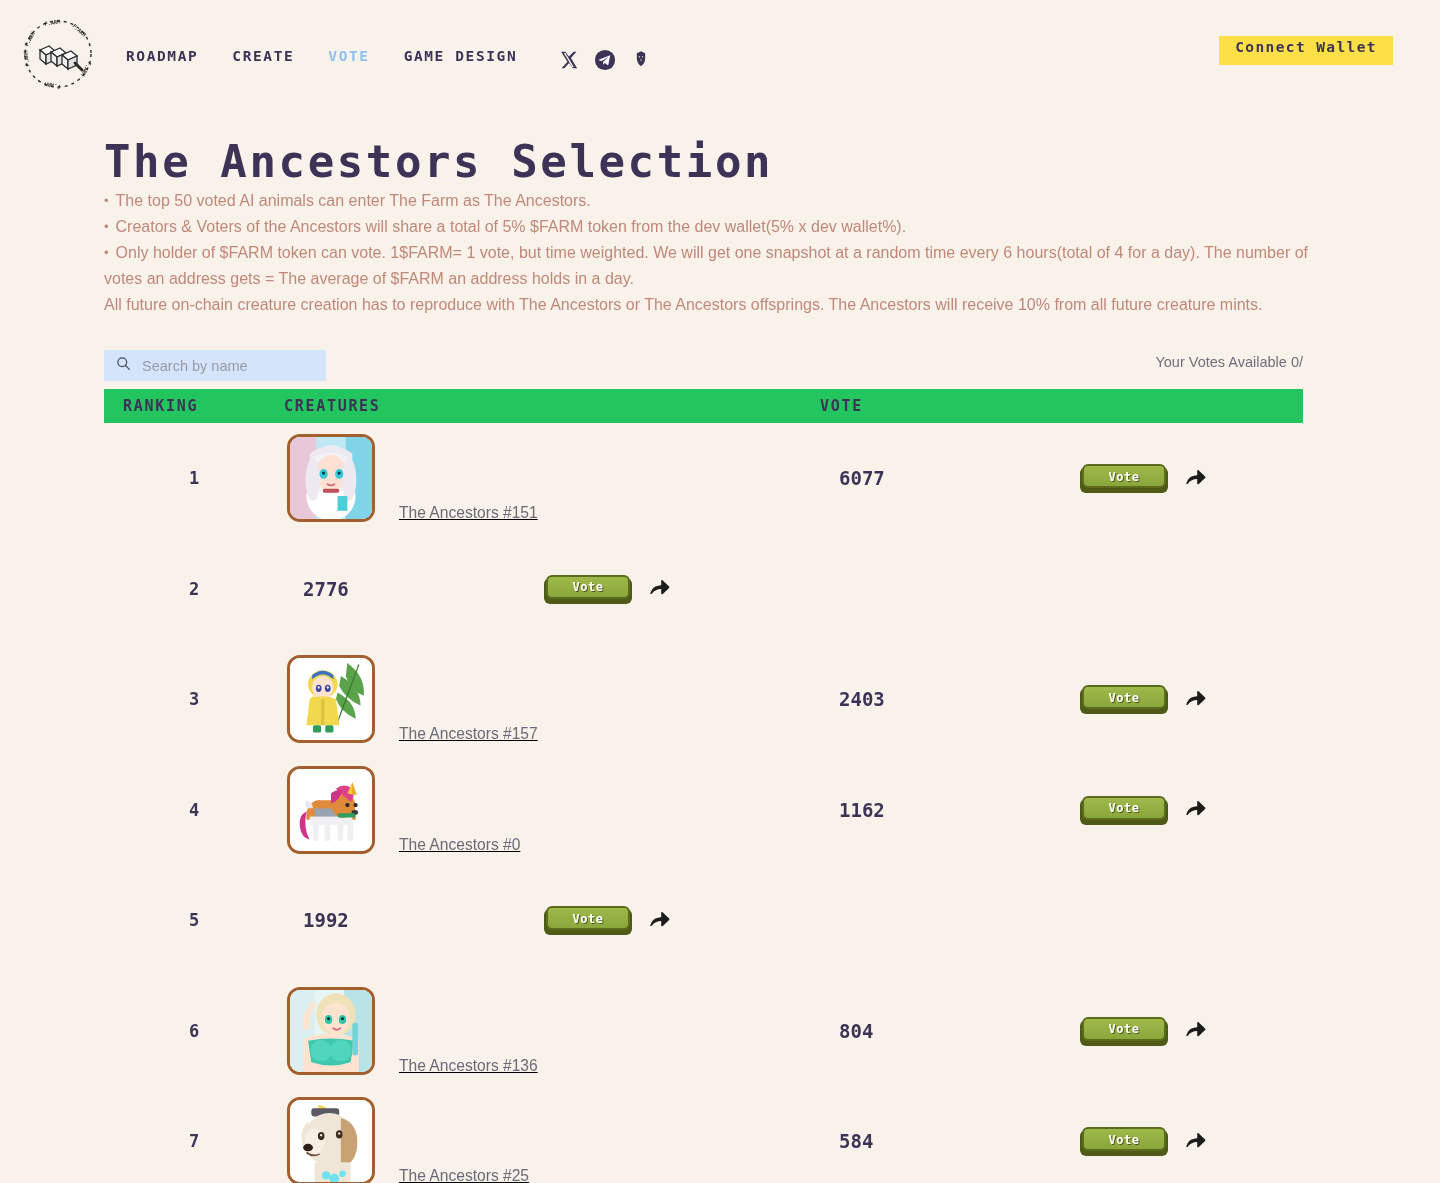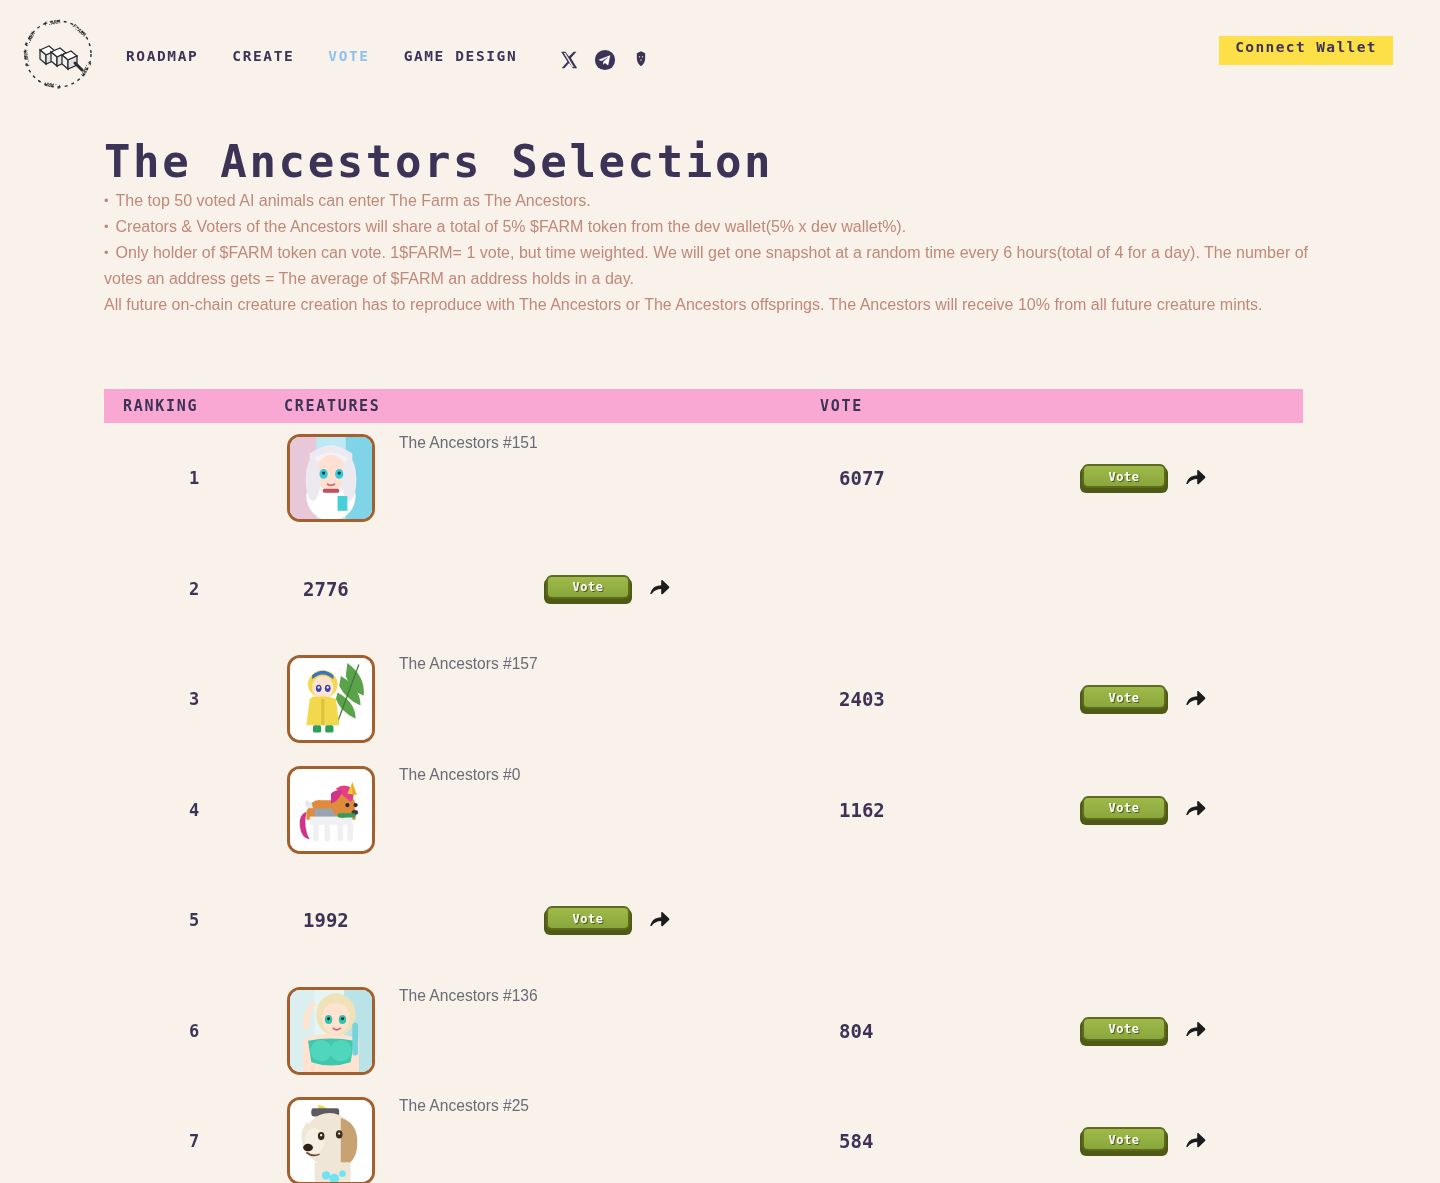--- a/index.html
+++ b/index.html
@@ -95,40 +95,40 @@
   .search-input::placeholder { color: #9a9aa5; }
   .votes-available {
     position: absolute; right: 0; top: 4px;
     font-size: 14.5px; color: #6f6f7d;
   }
 
   
   .table { position: absolute; left: 104px; top: 389px; width: 1199px; }
   .thead {
     display: flex; align-items: center;
-    background: #f9a8d4; height: 34px;
+    background: #22c55e; height: 34px;
   }
   .th {
     font-family: "DejaVu Sans Mono", monospace;
     font-size: 15px; font-weight: bold; letter-spacing: 1.7px;
     color: #3d3357;
   }
   .col-rank  { width: 180px; padding-left: 19px; }
   .col-crea  { width: 536px; padding-left: 0px; }
   .col-vote  { width: 260px; padding-left: 0px; }
   .col-act   { width: 223px; }
 
   .row { display: flex; align-items: center; height: 110.5px; }
   .cell-rank {
     width: 180px; text-align: center;
     font-family: "DejaVu Sans Mono", monospace;
     font-size: 17px; font-weight: bold;
     color: #3d3357;
   }
-  .cell-crea { width: 536px; display: flex; align-items: flex-start; }
+  .cell-crea { width: 536px; display: flex; align-items: flex-end; text-decoration: underline; }
   .thumb {
     width: 88px; height: 88px; flex: 0 0 auto;
     border: 3px solid #a35f2d; border-radius: 13px;
     overflow: hidden; background: #fff;
     margin-left: 3px;
   }
   .thumb svg { display: block; width: 100%; height: 100%; }
   .crea-name {
     margin-left: 24px;
     font-size: 15.6px; color: #6a6a78;
@@ -243,20 +243,32 @@
 
   <h1 class="title">The Ancestors Selection</h1>
 
   <div class="blurb">
     <p class="bullet">The top 50 voted AI animals can enter The Farm as The Ancestors.</p>
     <p class="bullet">Creators &amp; Voters of the Ancestors will share a total of 5% $FARM token from the dev wallet(5% x dev wallet%).</p>
     <p class="bullet">Only holder of $FARM token can vote. 1$FARM= 1 vote, but time weighted. We will get one snapshot at a random time every 6 hours(total of 4 for a day). The number of votes an address gets = The average of $FARM an address holds in a day.</p>
     <p>All future on-chain creature creation has to reproduce with The Ancestors or The Ancestors offsprings. The Ancestors will receive 10% from all future creature mints.</p>
   </div>
 
+  <div class="search-row">
+    <div class="search-box">
+      <span>
+        <svg viewBox="0 0 18 18" width="15" height="15" aria-hidden="true">
+          <circle cx="7.5" cy="7.5" r="5.3" fill="none" stroke="#4a4a58" stroke-width="1.5"></circle>
+          <line x1="11.4" y1="11.4" x2="16" y2="16" stroke="#4a4a58" stroke-width="1.5" stroke-linecap="round"></line>
+        </svg>
+      </span>
+      <input class="search-input" type="text" placeholder="Search by name" style="">
+    </div>
+    <div class="votes-available">Your Votes Available 0/</div>
+  </div>
 
   <div class="table">
     <div class="thead">
       <div class="th col-rank">RANKING</div>
       <div class="th col-crea">CREATURES</div>
       <div class="th col-vote">VOTE</div>
       <div class="th col-act"></div>
     </div>
     <div id="rows-container">
         <div class="row">

